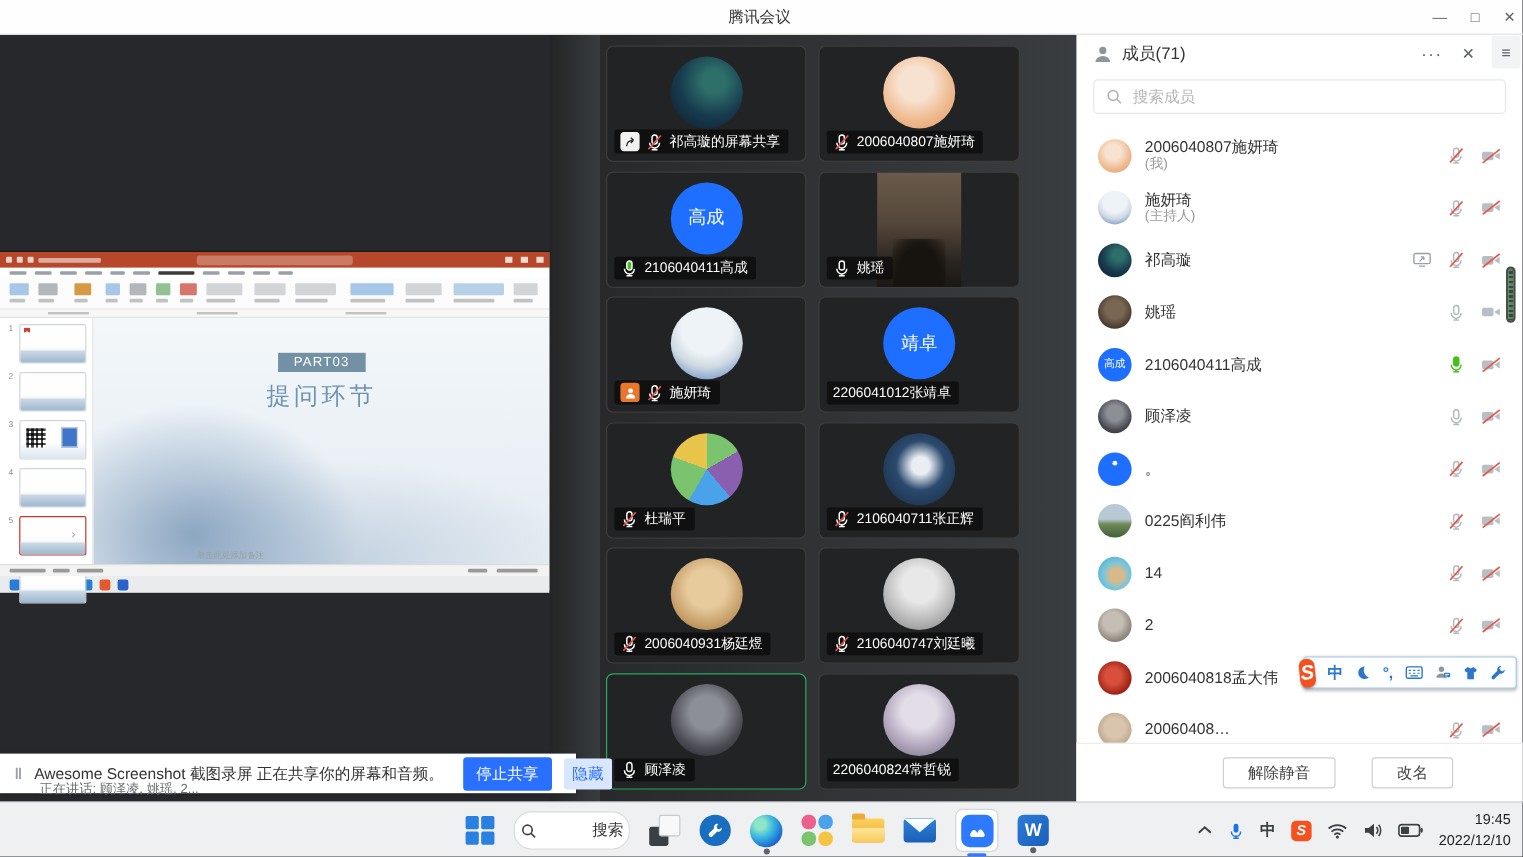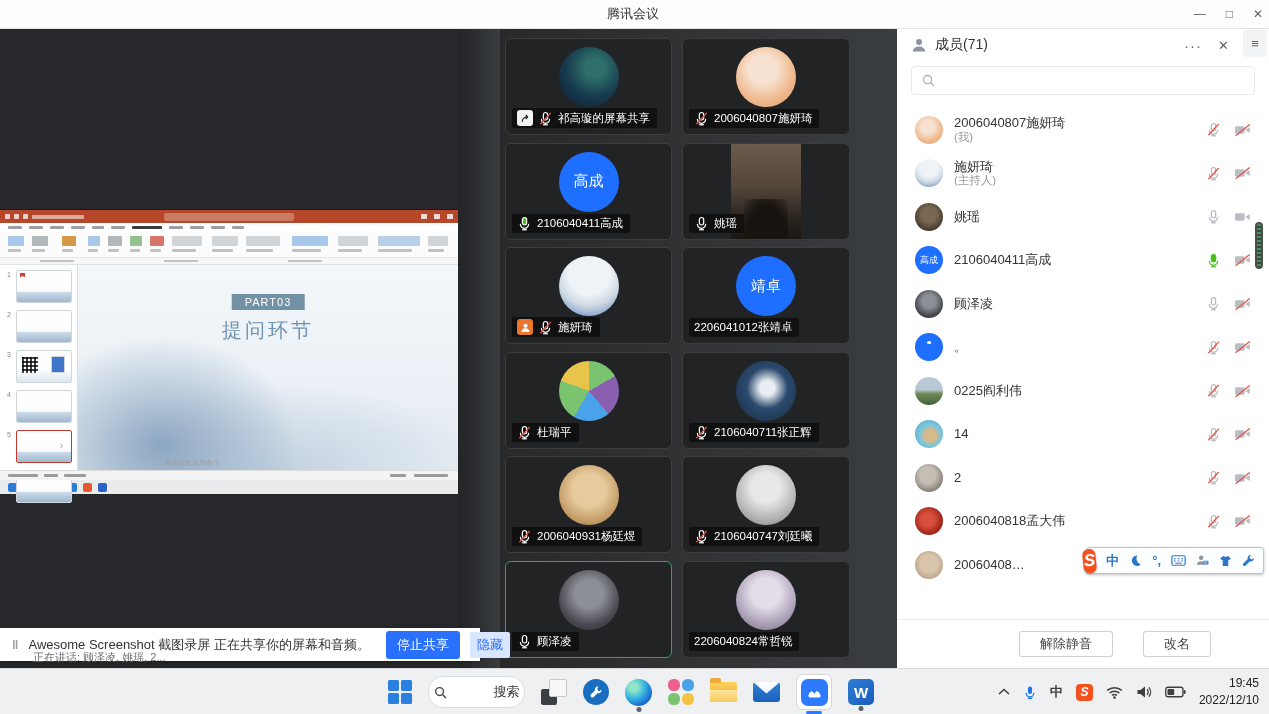--- a/index.html
+++ b/index.html
@@ -493,20 +493,21 @@
           <span class="p-more">···</span>
           <span class="p-close">✕</span>
         </div>
       </div>
       <div class="p-menu">≡</div>
       <div class="p-search">
         <svg width="13" height="13" viewBox="0 0 14 14">
             <circle cx="6" cy="6" r="4.4" fill="none" stroke="#b0b0b0" stroke-width="1.4"></circle>
             <line x1="9.4" y1="9.4" x2="13" y2="13" stroke="#b0b0b0" stroke-width="1.4"></line>
           </svg>
+        <input placeholder="搜索成员" style="">
       </div>
       <div class="m-list" id="memberList">
           <div class="m-row">
             <div class="m-avt av-baby"></div>
      <div class="m-info">
               <span class="m-name">2006040807施妍琦</span>
      <span class="m-sub">(我)</span>
             </div>
      <div class="m-icons">
               <svg width="15" height="15" viewBox="0 0 16 16">
@@ -523,20 +524,45 @@
               </svg>
             </div>
           </div>
           <div class="m-row">
             <div class="m-avt av-duck"></div>
      <div class="m-info">
               <span class="m-name">施妍琦</span>
      <span class="m-sub">(主持人)</span>
             </div>
      <div class="m-icons">
+              <svg width="15" height="15" viewBox="0 0 16 16">
+    <rect x="5.7" y="1.6" width="4.6" height="8" rx="2.3" fill="none" stroke="#b4b8bd" stroke-width="1.3"></rect>
+    <path d="M3.6 8.4a4.4 4.7 0 0 0 8.8 0" fill="none" stroke="#b4b8bd" stroke-width="1.3"></path>
+    <line x1="8" y1="13.3" x2="8" y2="14.7" stroke="#b4b8bd" stroke-width="1.3"></line>
+    <line x1="5.4" y1="14.7" x2="10.6" y2="14.7" stroke="#b4b8bd" stroke-width="1.3"></line>
+    <line x1="2.6" y1="14.2" x2="13.6" y2="2" stroke="#e2574c" stroke-width="1.5"></line>
+              </svg>
+              <svg width="17" height="14" viewBox="0 0 18 15">
+    <rect x="1" y="3.6" width="10.2" height="7.8" rx="1.6" fill="#b9bdc4"></rect>
+    <path d="M11.8 7.5 16.8 4.3v6.4Z" fill="#b9bdc4"></path>
+    <line x1="1.6" y1="13.6" x2="16.8" y2="1.6" stroke="#e2574c" stroke-width="1.5"></line>
+              </svg>
+            </div>
+          </div>
+          <div class="m-row">
+            <div class="m-avt av-teal"></div>
+     <div class="m-info">
+              <span class="m-name">祁高璇</span>
+     </div>
+     <div class="m-icons">
+              <svg width="16" height="13" viewBox="0 0 18 15">
+    <rect x="1.2" y="1.4" width="15.6" height="9.8" rx="1.4" fill="none" stroke="#9aa0a6" stroke-width="1.3"></rect>
+    <path d="M6.6 9 10.8 4.8M10.8 4.8h-3M10.8 4.8v3" stroke="#9aa0a6" stroke-width="1.2" fill="none"></path>
+    <line x1="6" y1="13.6" x2="12" y2="13.6" stroke="#9aa0a6" stroke-width="1.3"></line>
+              </svg>
               <svg width="15" height="15" viewBox="0 0 16 16">
     <rect x="5.7" y="1.6" width="4.6" height="8" rx="2.3" fill="none" stroke="#b4b8bd" stroke-width="1.3"></rect>
     <path d="M3.6 8.4a4.4 4.7 0 0 0 8.8 0" fill="none" stroke="#b4b8bd" stroke-width="1.3"></path>
     <line x1="8" y1="13.3" x2="8" y2="14.7" stroke="#b4b8bd" stroke-width="1.3"></line>
     <line x1="5.4" y1="14.7" x2="10.6" y2="14.7" stroke="#b4b8bd" stroke-width="1.3"></line>
     <line x1="2.6" y1="14.2" x2="13.6" y2="2" stroke="#e2574c" stroke-width="1.5"></line>
               </svg>
               <svg width="17" height="14" viewBox="0 0 18 15">
     <rect x="1" y="3.6" width="10.2" height="7.8" rx="1.6" fill="#b9bdc4"></rect>
     <path d="M11.8 7.5 16.8 4.3v6.4Z" fill="#b9bdc4"></path>

